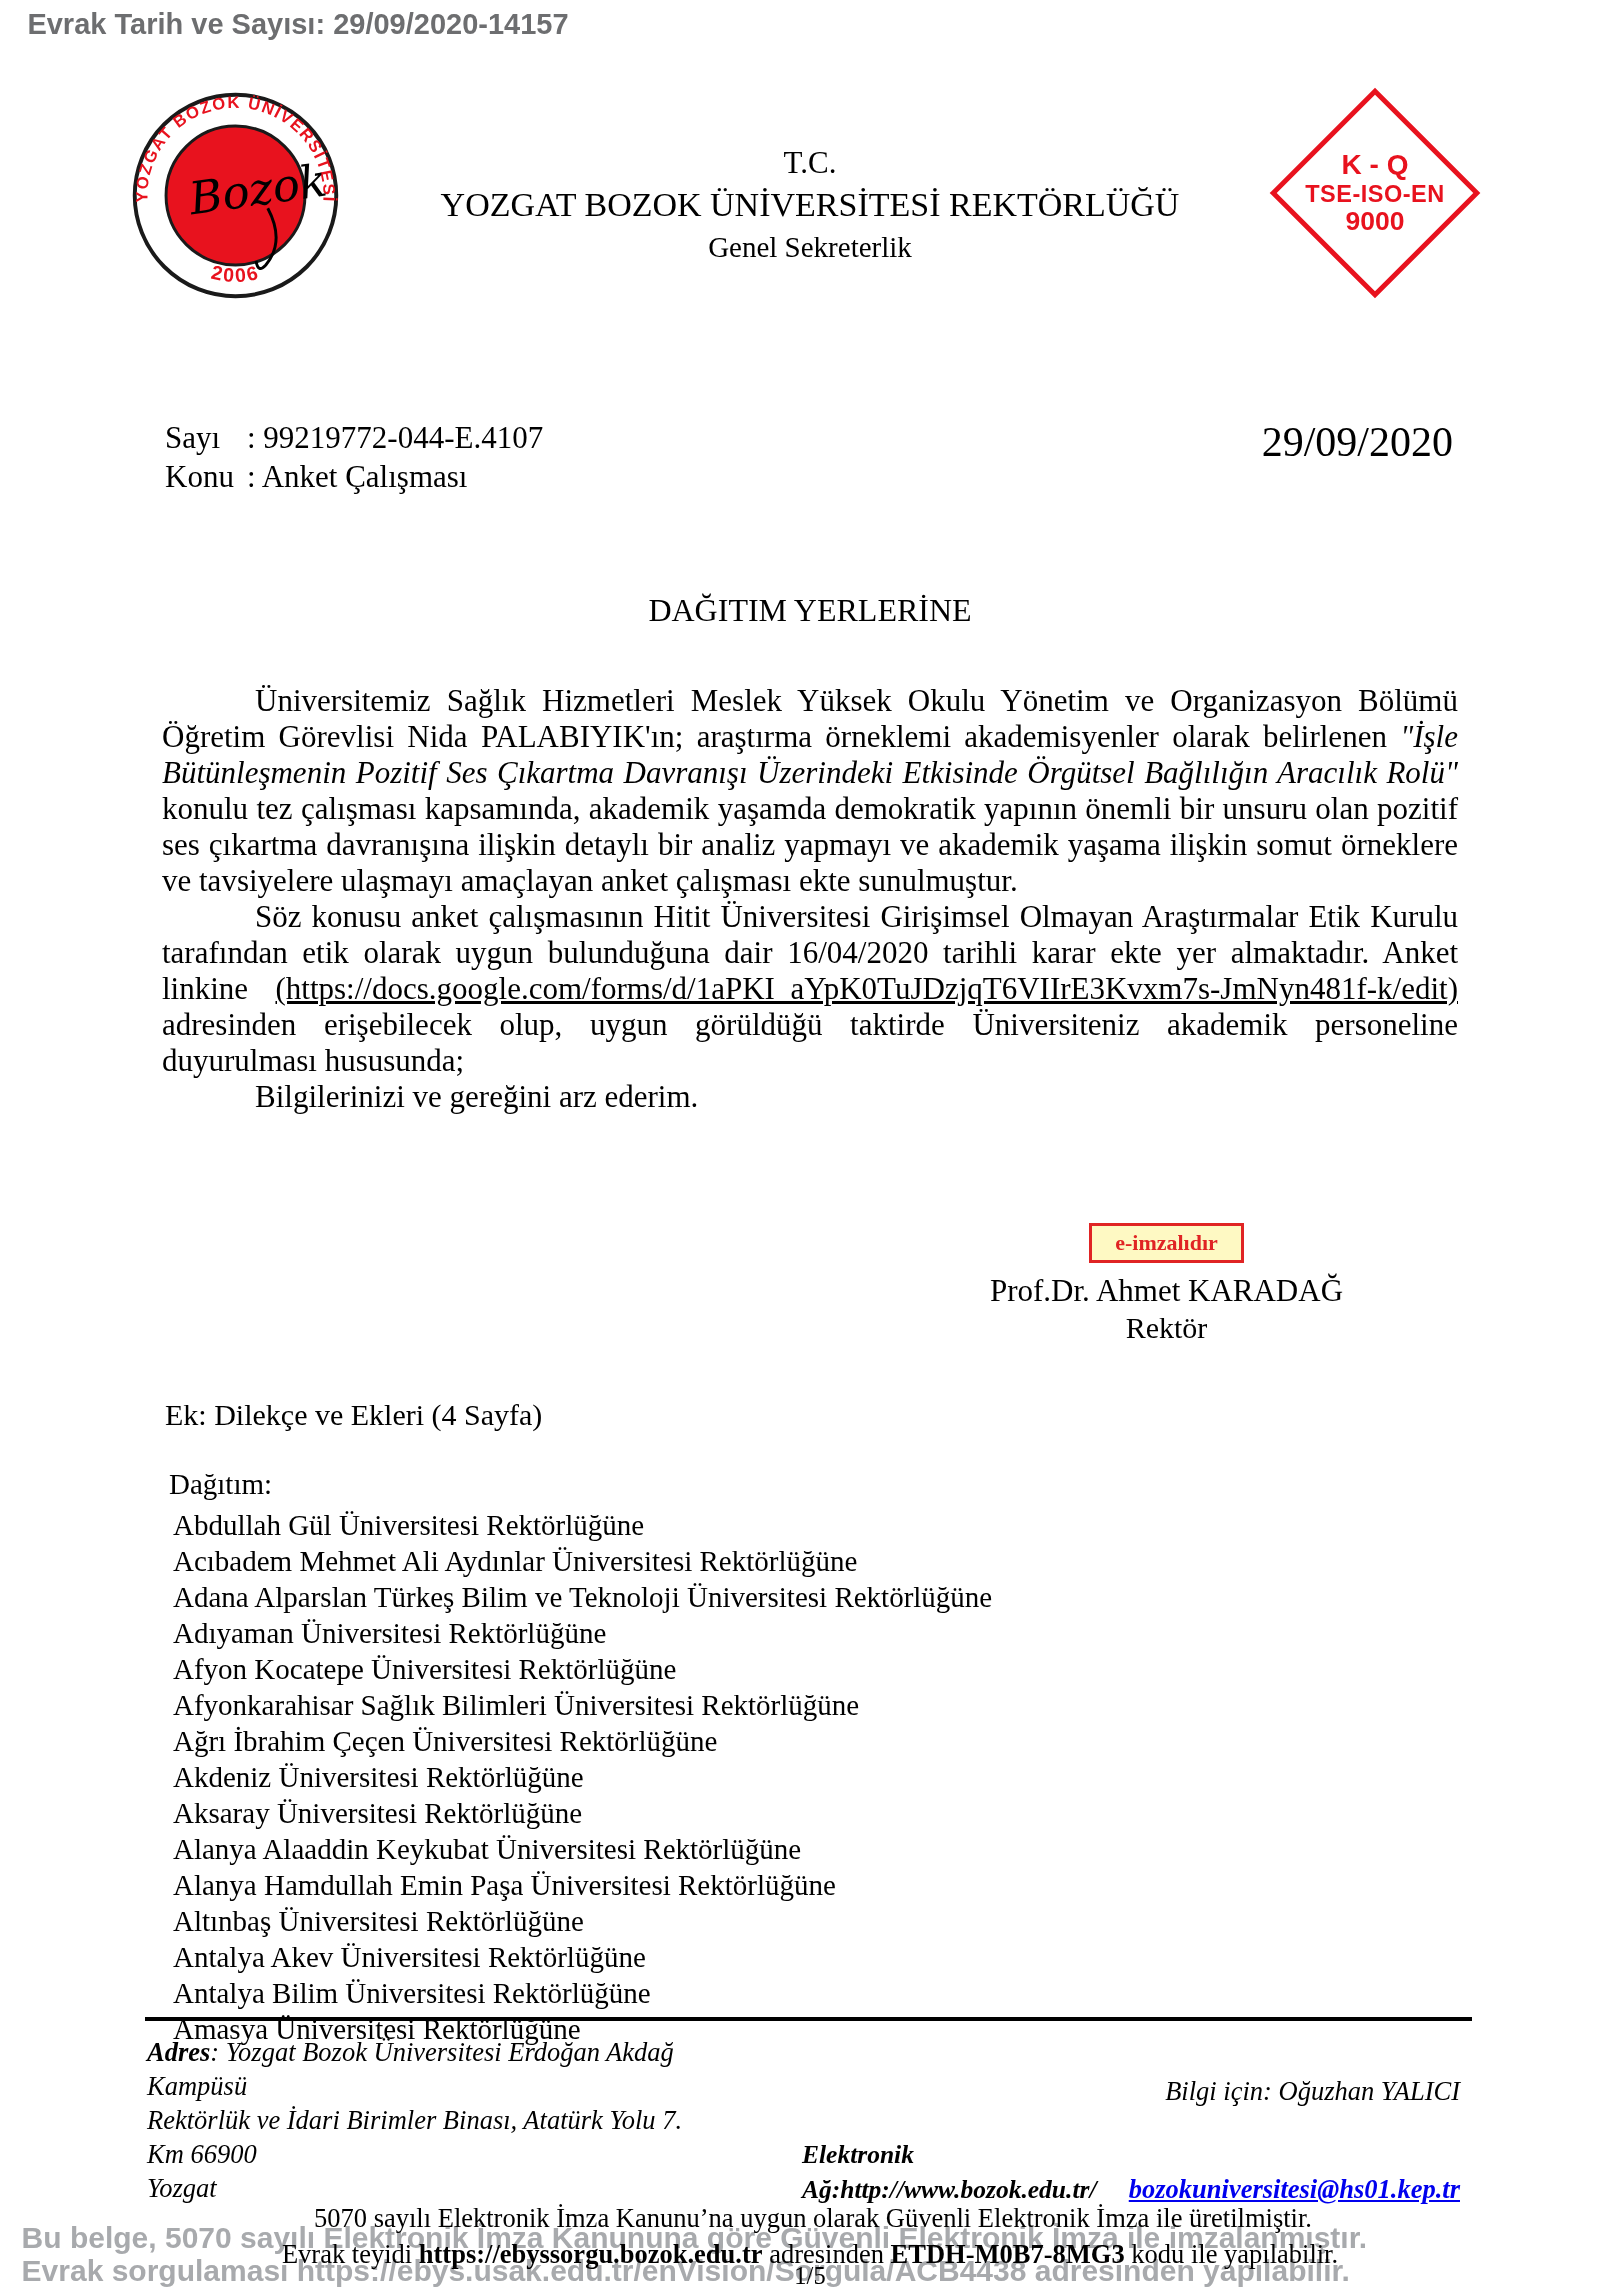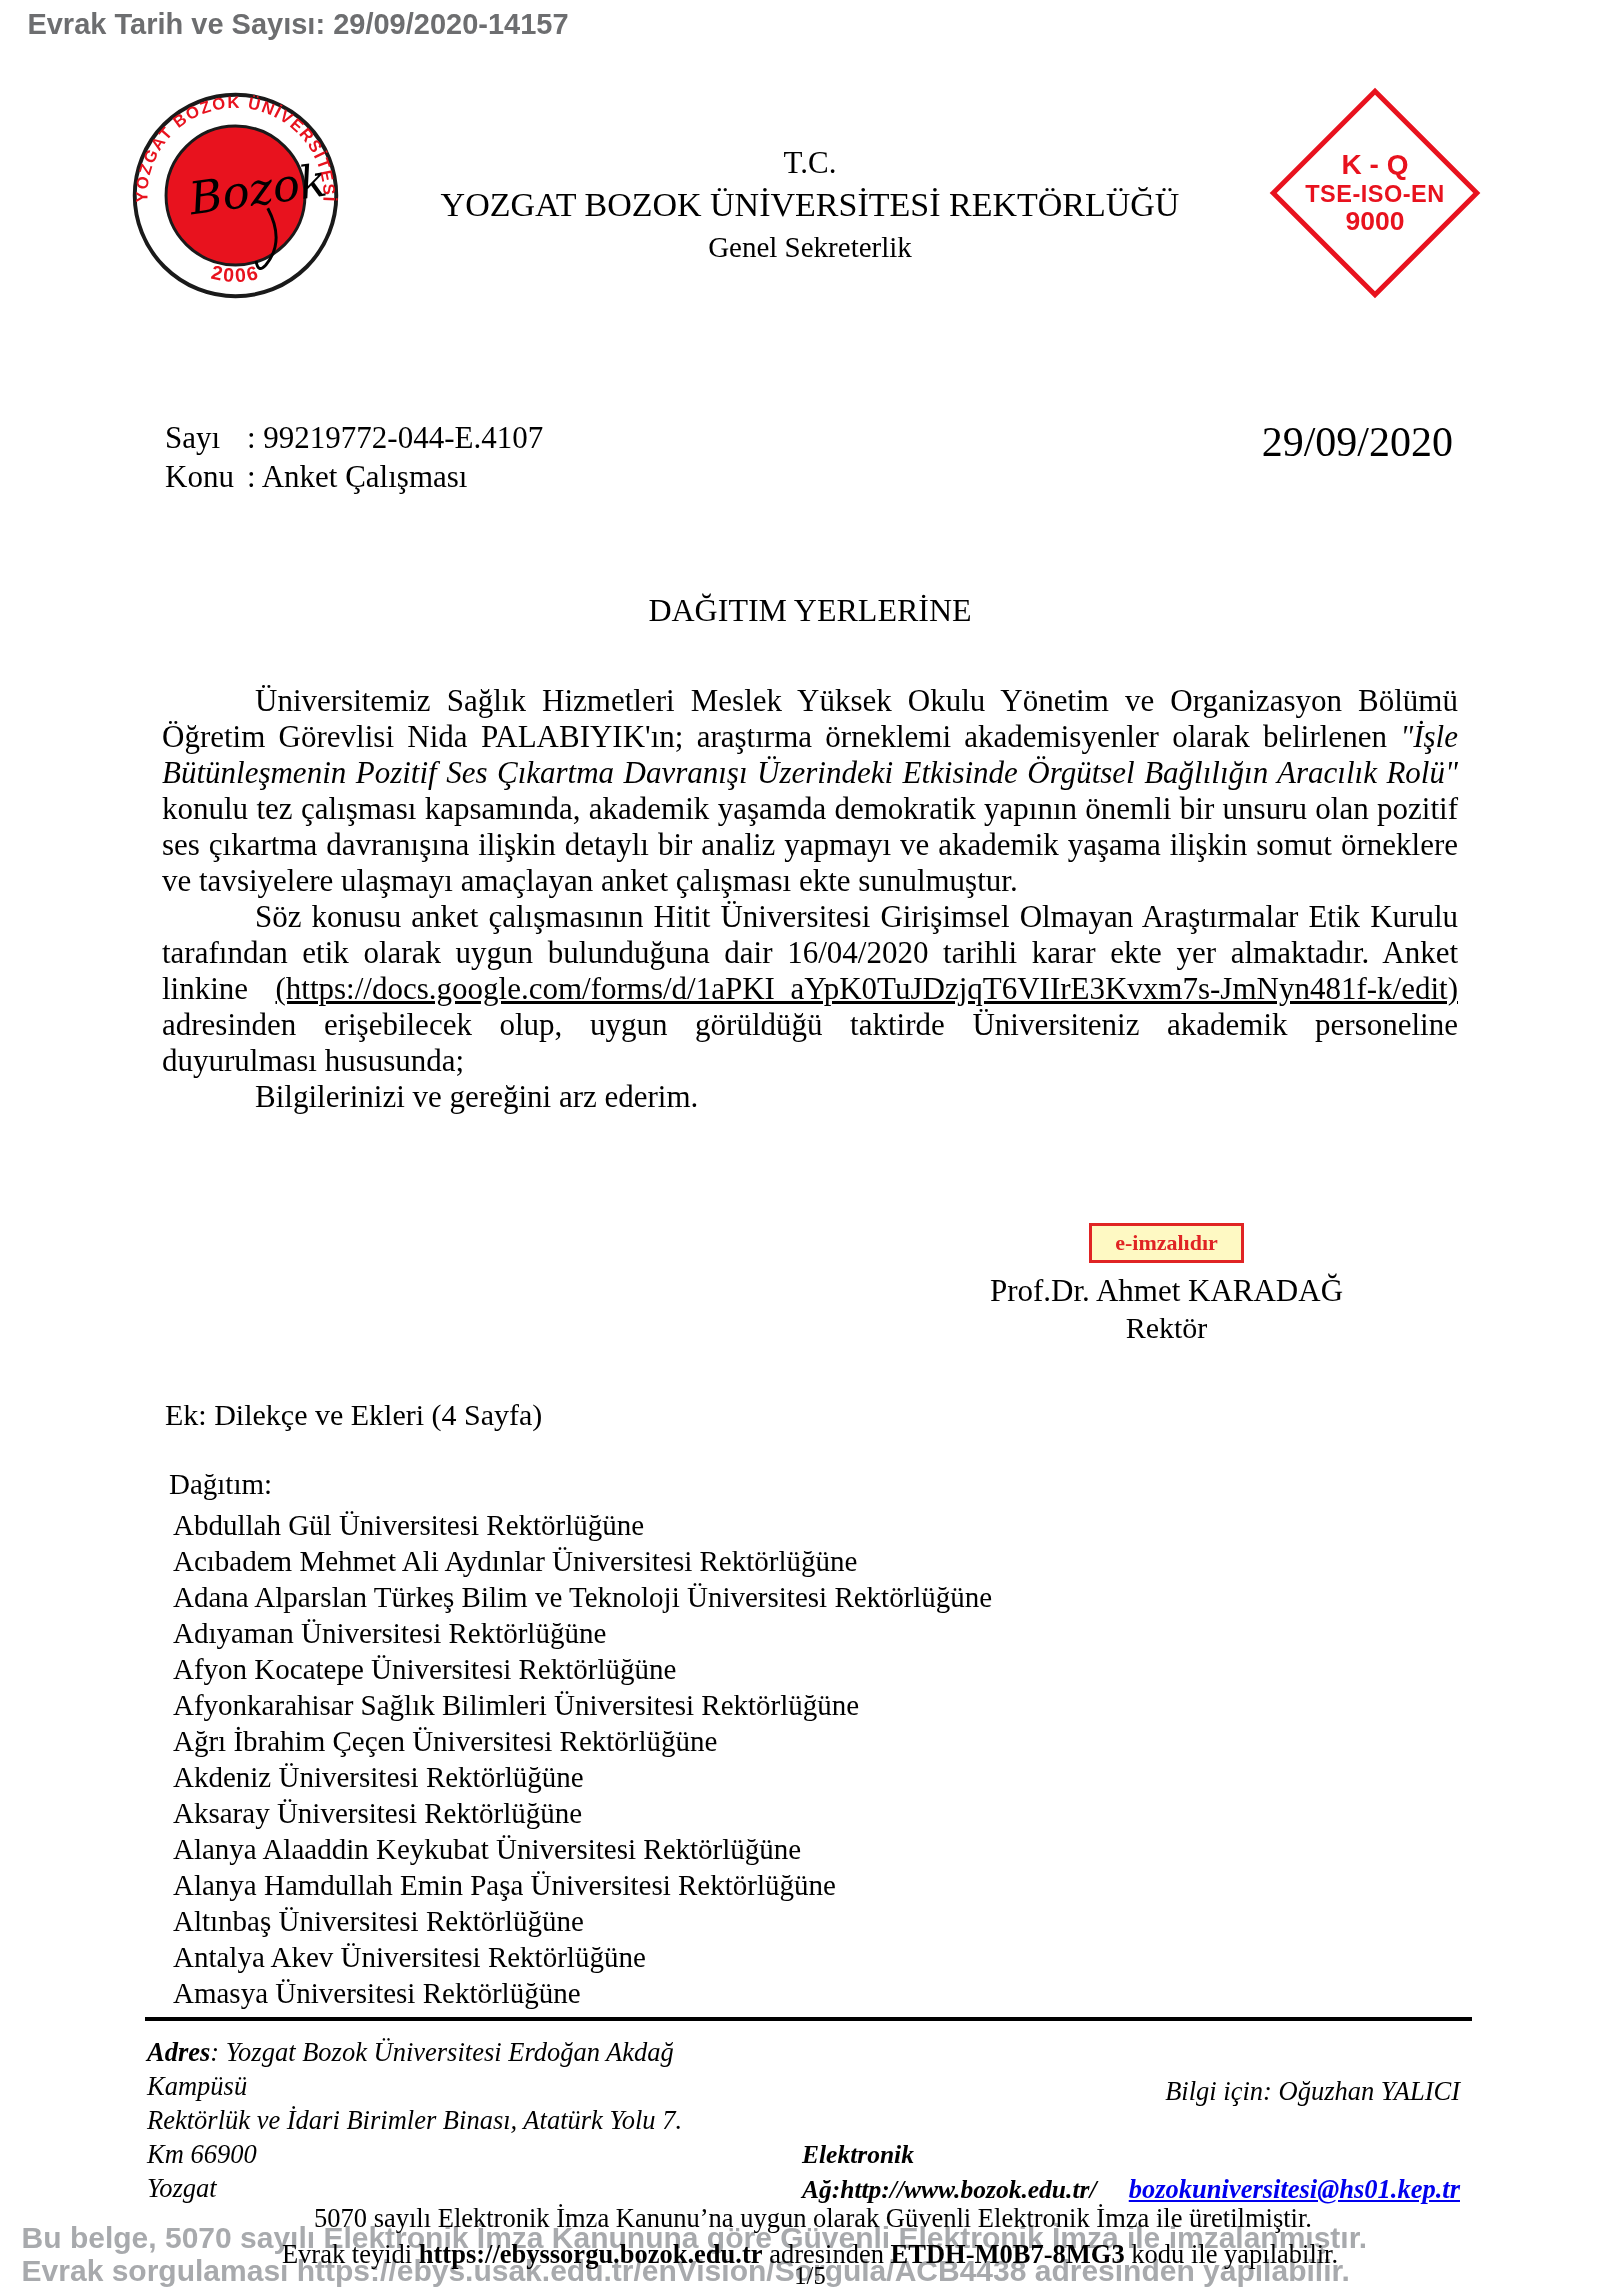--- a/index.html
+++ b/index.html
@@ -155,20 +155,21 @@
     <div>Adıyaman Üniversitesi Rektörlüğüne</div>
     <div>Afyon Kocatepe Üniversitesi Rektörlüğüne</div>
     <div>Afyonkarahisar Sağlık Bilimleri Üniversitesi Rektörlüğüne</div>
     <div>Ağrı İbrahim Çeçen Üniversitesi Rektörlüğüne</div>
     <div>Akdeniz Üniversitesi Rektörlüğüne</div>
     <div>Aksaray Üniversitesi Rektörlüğüne</div>
     <div>Alanya Alaaddin Keykubat Üniversitesi Rektörlüğüne</div>
     <div>Alanya Hamdullah Emin Paşa Üniversitesi Rektörlüğüne</div>
     <div>Altınbaş Üniversitesi Rektörlüğüne</div>
     <div>Antalya Akev Üniversitesi Rektörlüğüne</div>
+    <div>Antalya Bilim Üniversitesi Rektörlüğüne</div>
     <div>Amasya Üniversitesi Rektörlüğüne</div>
   </div>
 
   <div class="footer-line"></div>
 
   <div class="addr">
     <div><b>Adres</b><span>: Yozgat Bozok Üniversitesi Erdoğan Akdağ Kampüsü</span></div>
     <div>Rektörlük ve İdari Birimler Binası, Atatürk Yolu 7. Km 66900</div>
     <div>Yozgat</div>
   </div>

